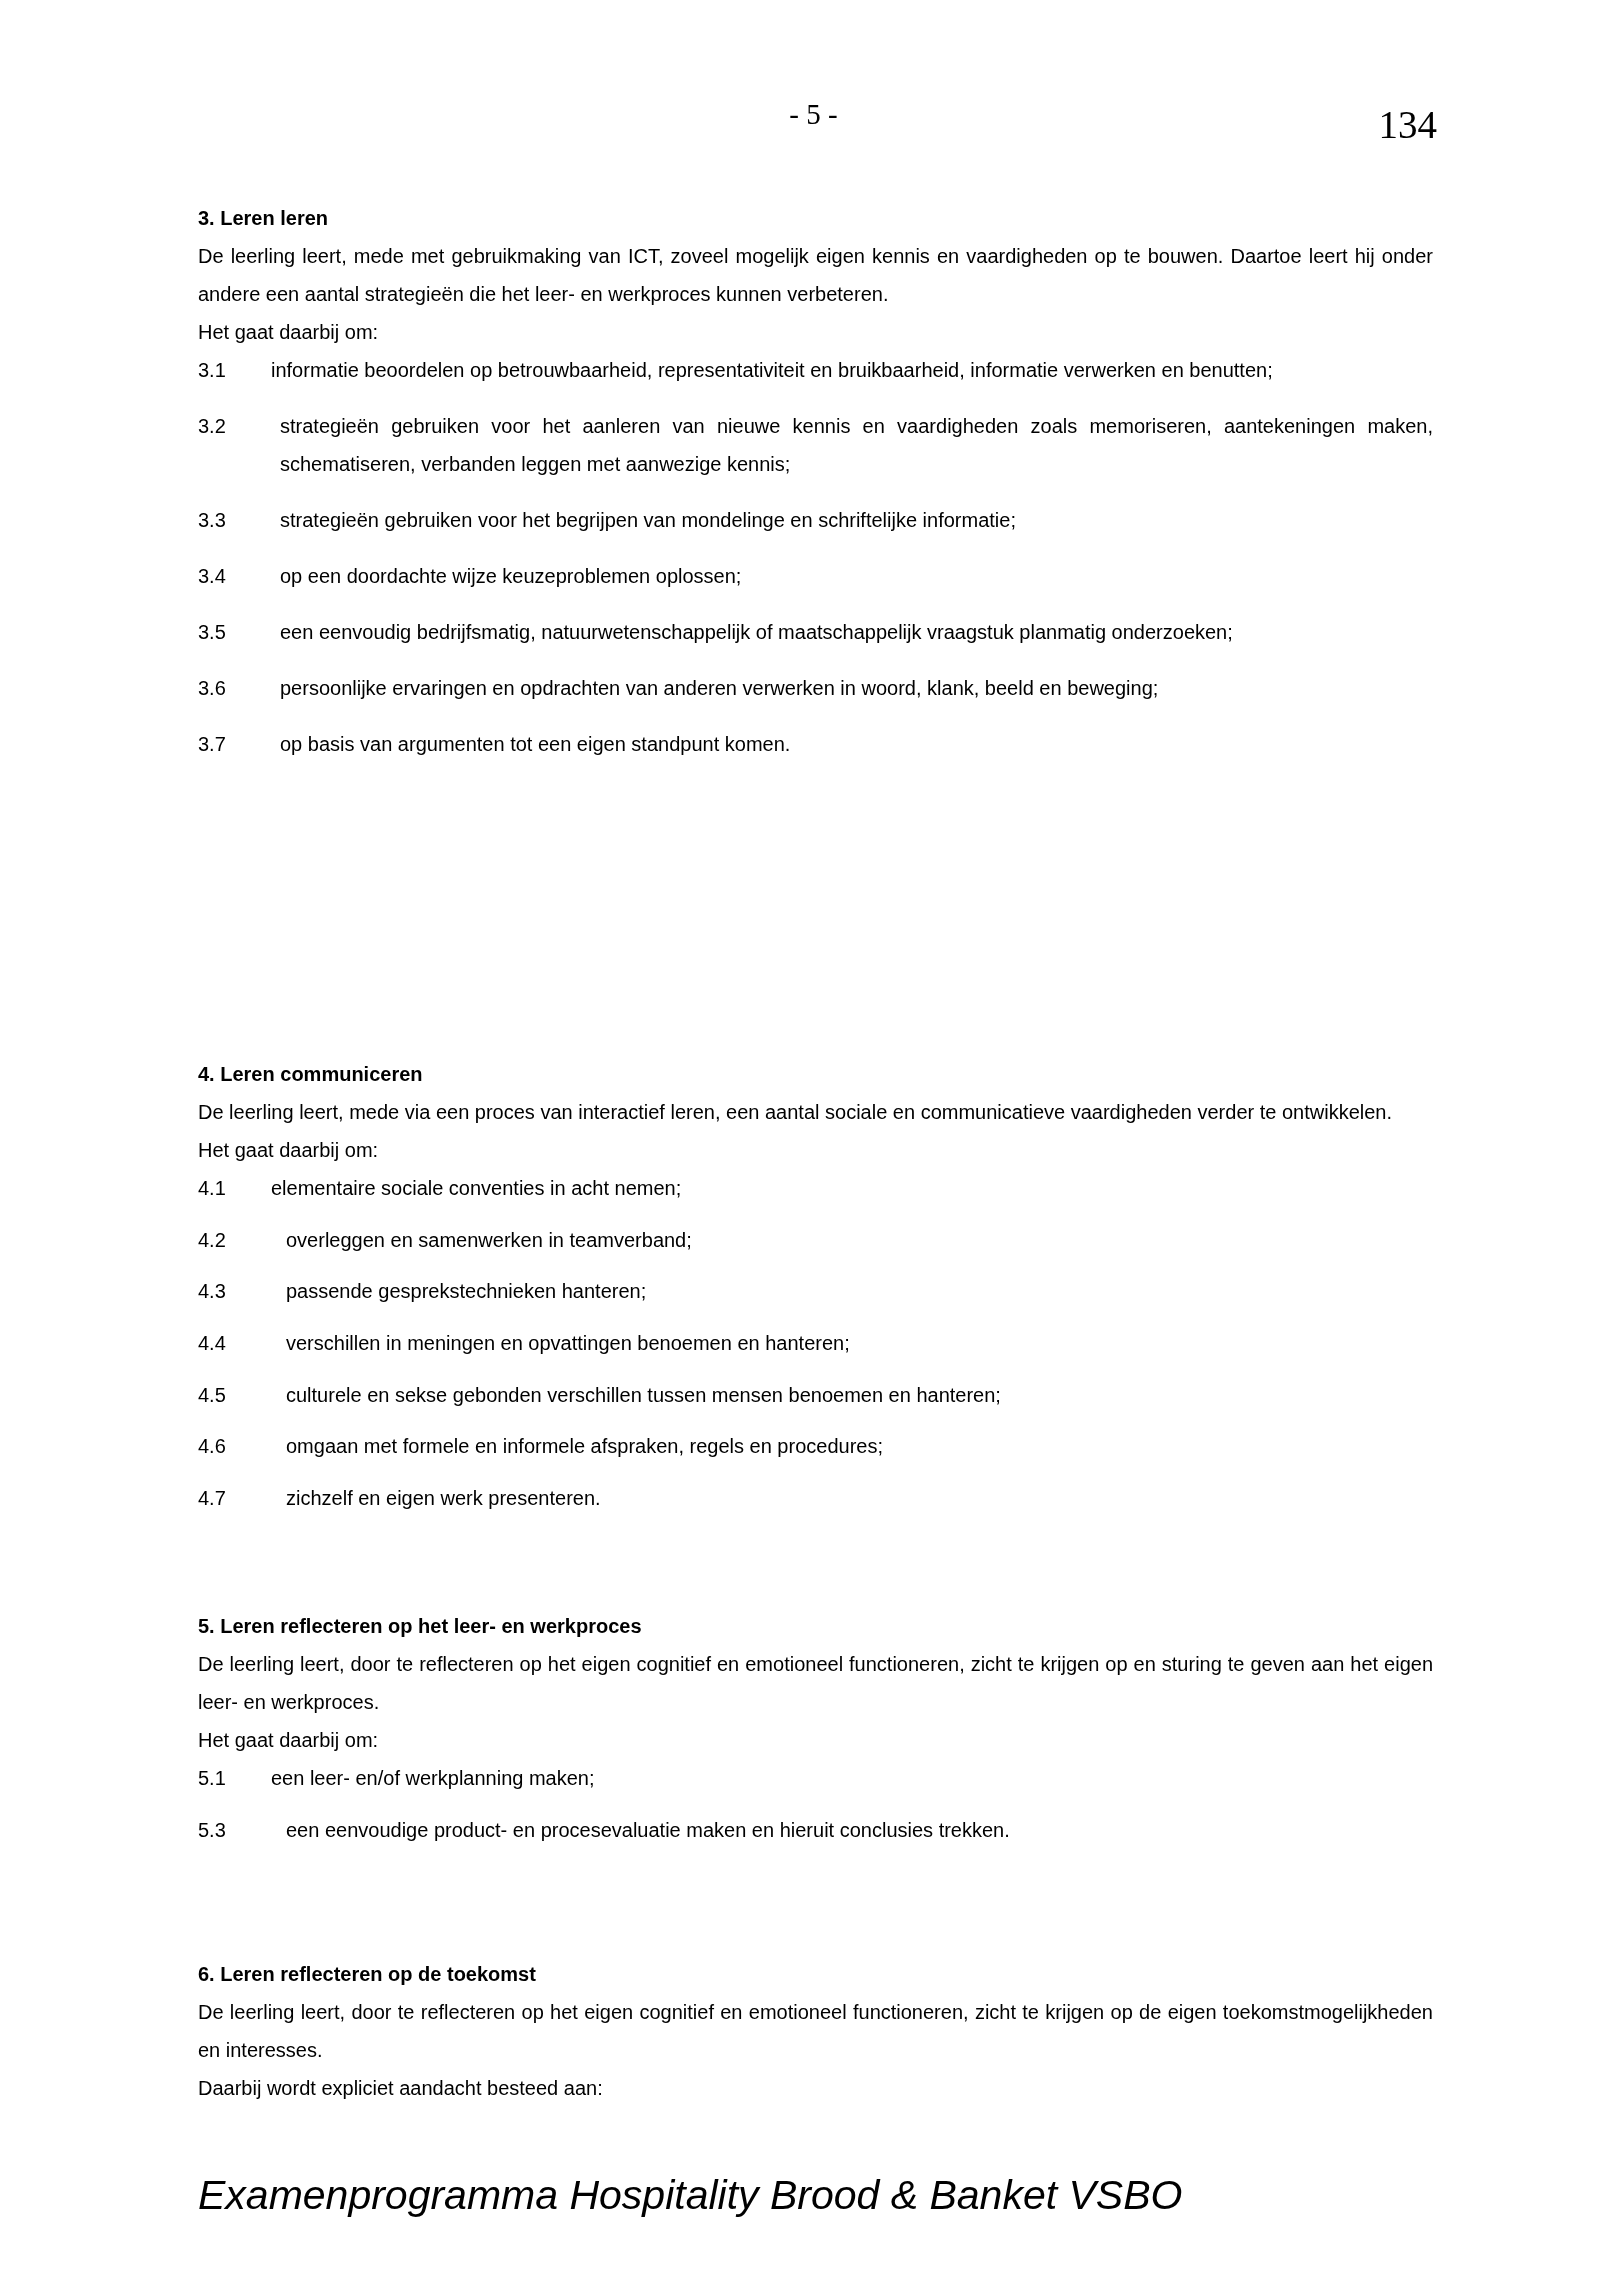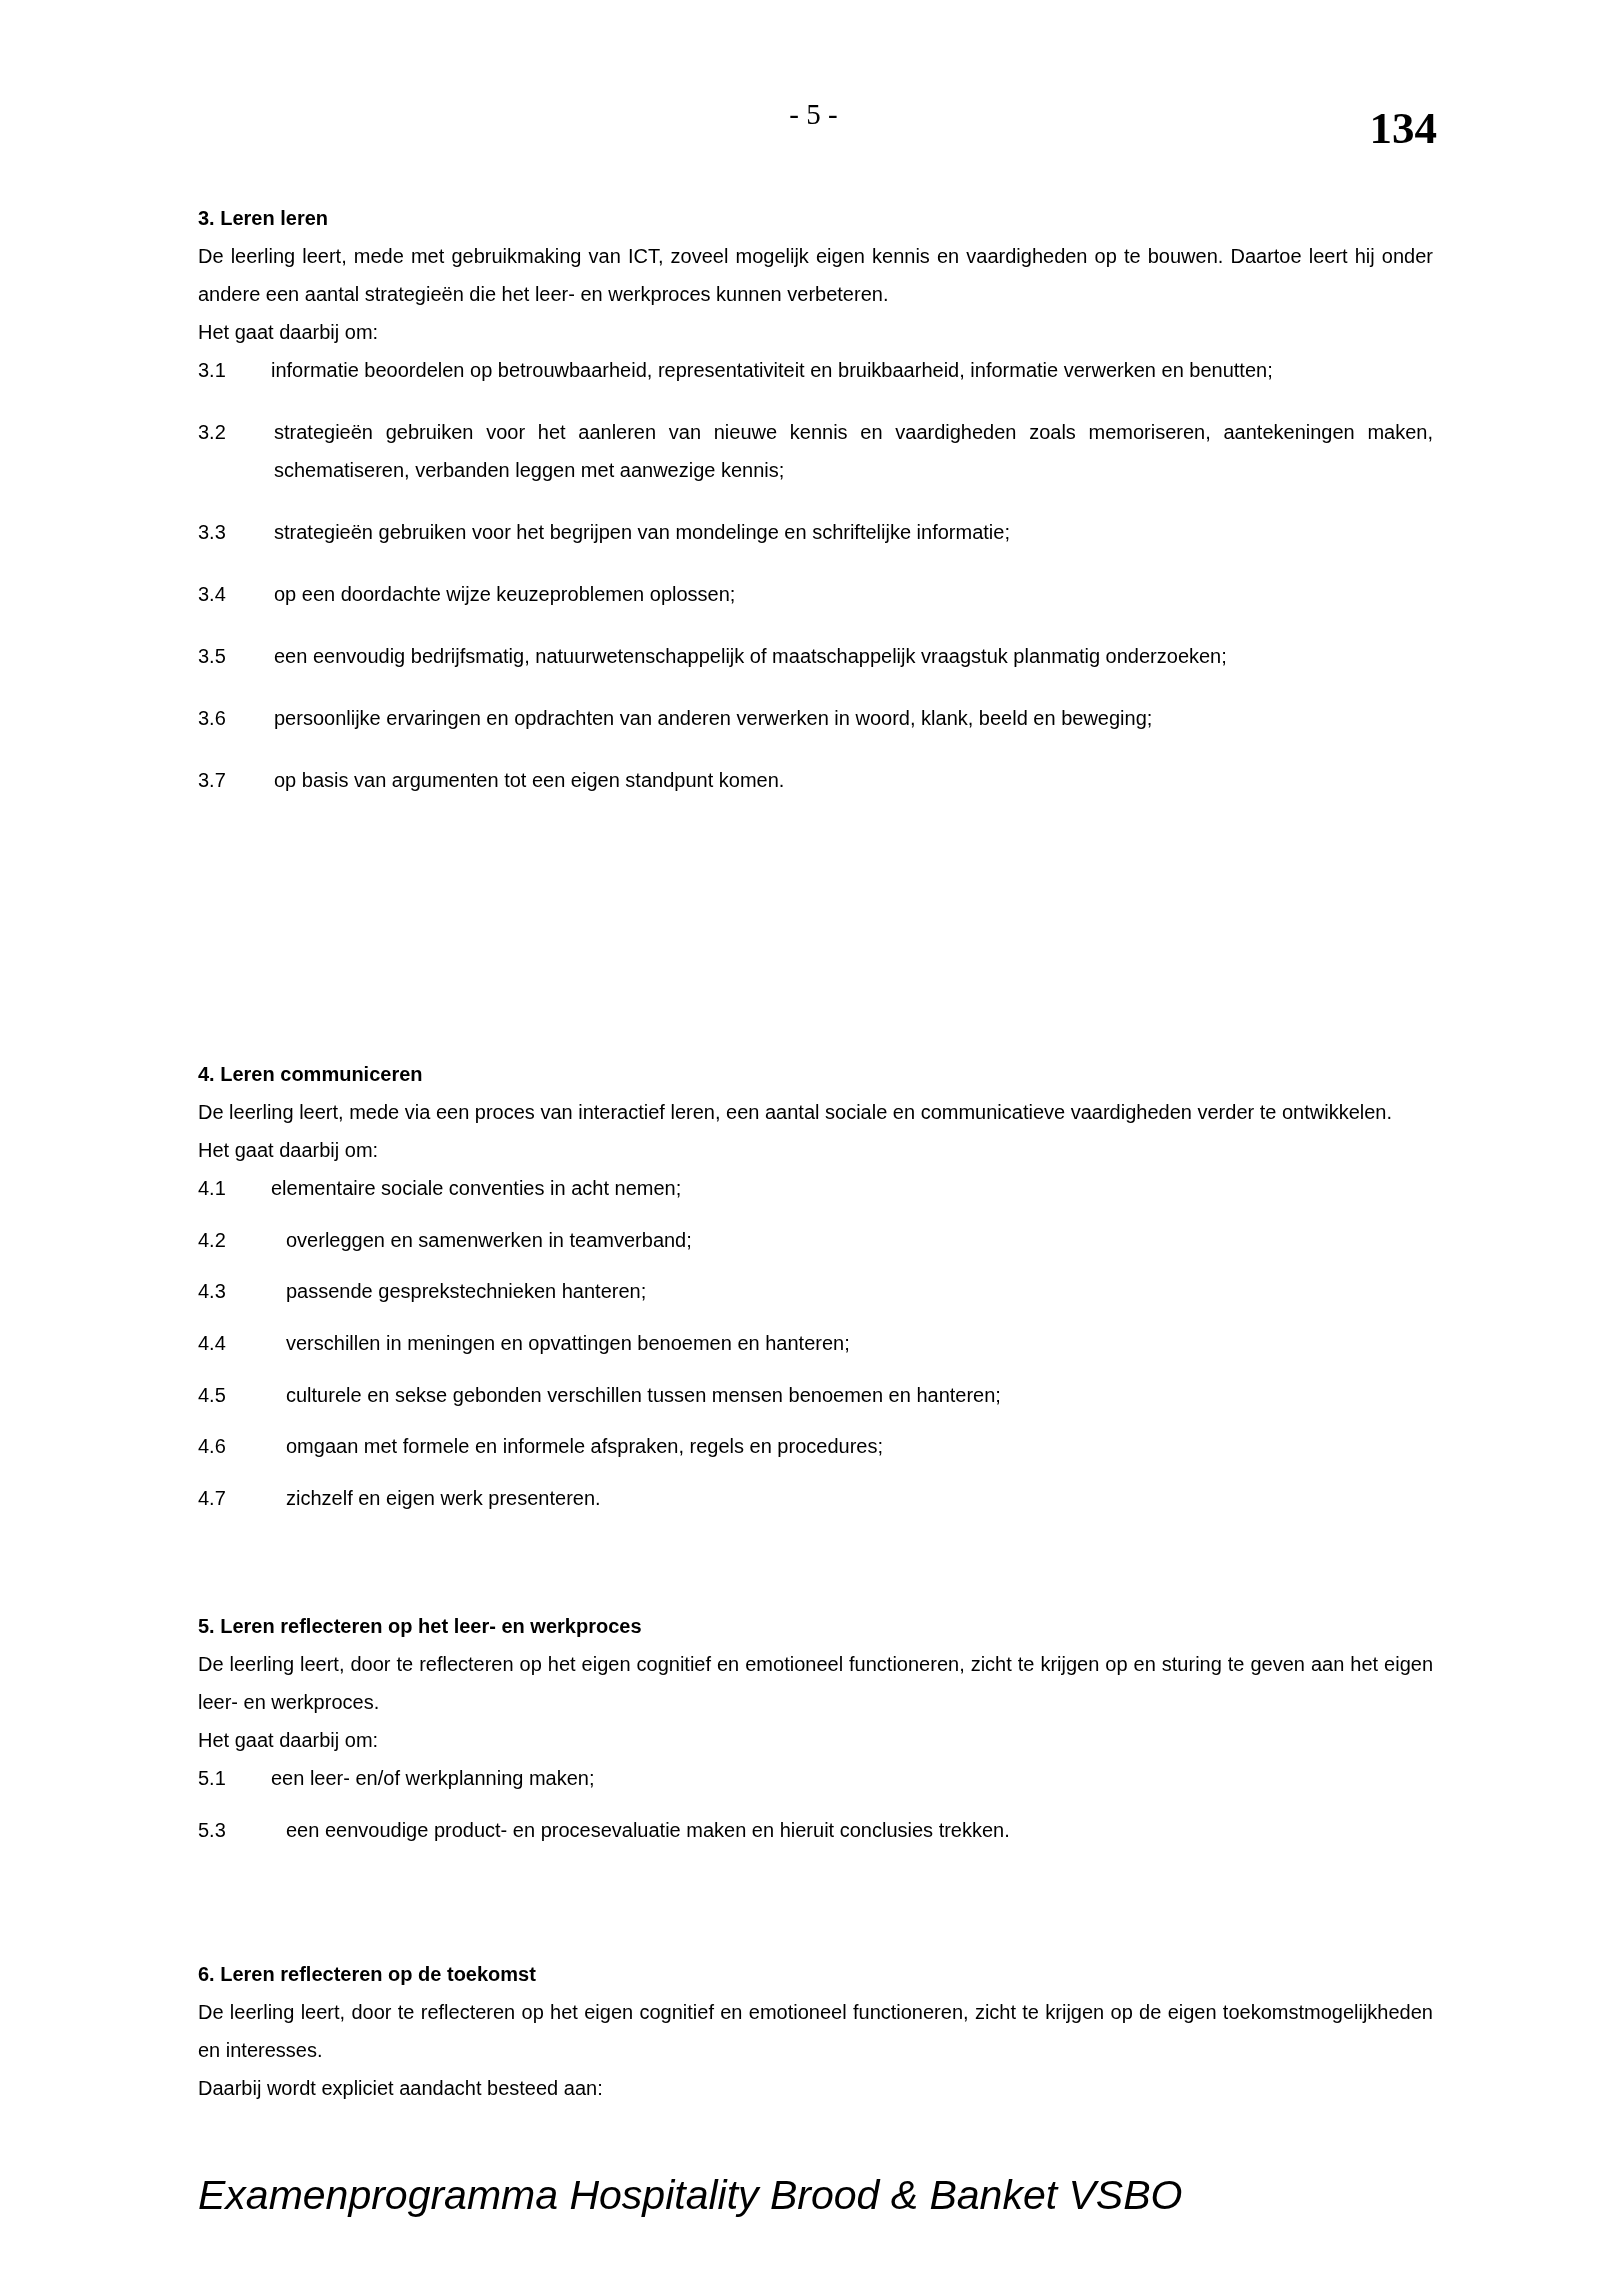--- a/index.html
+++ b/index.html
@@ -1,29 +1,29 @@
 <!DOCTYPE html>
 <html><head>
   <meta charset="utf-8">
   <style>
     html, body { margin: 0; padding: 0; background: #ffffff; }
     body { width: 1621px; height: 2293px; position: relative; overflow: hidden; color: #000; }
     .page { position: absolute; left: 0; top: 0; width: 1621px; height: 2293px; }
     .pagenum { position: absolute; top: 98px; left: 745px; width: 137px; text-align: center;
       font-family: "Liberation Serif", serif; font-size: 29px; }
     .docnum { position: absolute; top: 102px; right: 184px;
-      font-family: "Liberation Serif", serif; font-size: 45px; font-weight: bold; }
+      font-family: "Liberation Serif", serif; font-size: 39px; font-weight: normal; }
     .body-text { position: absolute; left: 198px; width: 1235px;
       font-family: "Liberation Sans", sans-serif; font-size: 20px; line-height: 38px; }
     .heading { font-weight: bold; }
     .para { text-align: justify; text-align-last: left; }
     .item { display: flex; }
     .item .num { width: 76px; flex: 0 0 76px; }
     .item .txt { flex: 1; text-align: justify; text-align-last: left; }
-    .item.gap { margin-top: 24px; }
+    .item.gap { margin-top: 18px; gap: 6px; }
     .item.gap-sm { margin-top: 13.7px; gap: 12px; }
     .footer { position: absolute; top: 2172px; left: 198px;
       font-family: "Liberation Sans", sans-serif; font-style: italic; font-size: 41px; }
   </style>
 </head>
 <body>
 
 <div class="page">
 
   <div class="pagenum">- 5 -</div>

